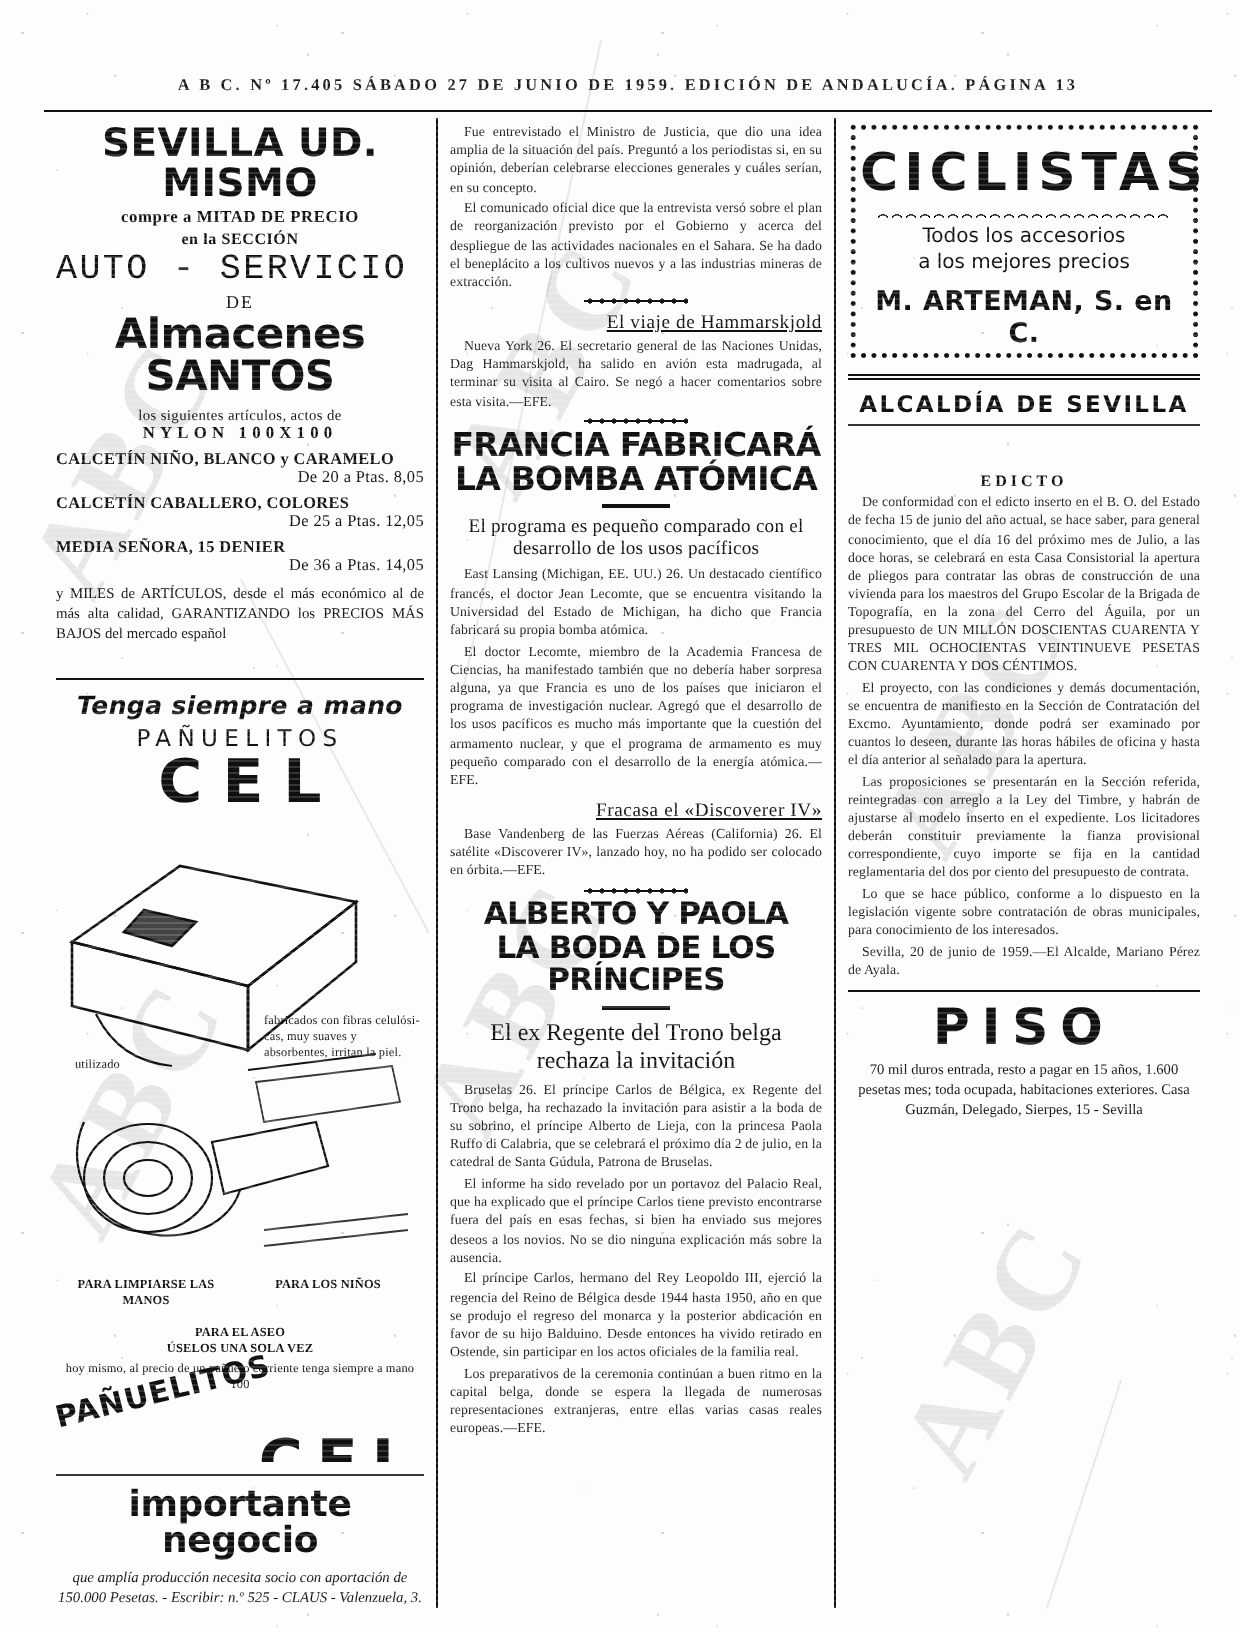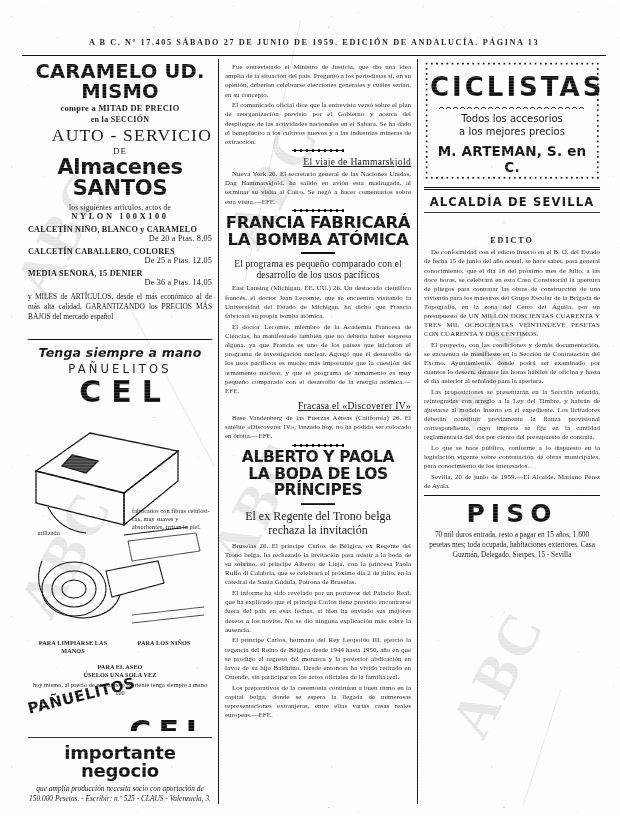--- a/index.html
+++ b/index.html
@@ -105,22 +105,22 @@
     letter-spacing: .2px;
     text-align: center;
     line-height: 1;
   }
   .santos-l2 {
     font-size: 8.4px; font-weight: 700; text-align: center;
     letter-spacing: .3px; margin-top: 3px; line-height: 1.25;
   }
   .santos-l3 { font-size: 8px; font-weight: 700; text-align: center; letter-spacing: .3px; }
   .santos-l4 {
-    font-size: 17.5px; text-align: right; letter-spacing: 1.2px;
-    line-height: 1.1; margin-top: 2px;
+    font-size: 17.5px; text-align: left; letter-spacing: 1.2px;
+    line-height: 1.1; margin-top: 2px; font-family: Liberation Mono, monospace;
   }
   .santos-l5 { font-size: 9px; text-align: center; letter-spacing: 1px; margin: 1px 0; }
   .santos-l6 {
     font-family: "DejaVu Sans", sans-serif;
     font-weight: 700; font-size: 21px; text-align: center;
     letter-spacing: -.3px; line-height: 1; margin-top: 1px;
   }
   .santos-sub { font-size: 7.4px; text-align: center; line-height: 1.3; margin-top: 4px; letter-spacing: .2px; }
   .santos-nylon { font-size: 8.4px; text-align: center; letter-spacing: 2.6px; font-weight: 700; }
   .item-line { font-size: 8.2px; font-weight: 700; letter-spacing: .2px; margin-top: 4px; }
@@ -284,21 +284,21 @@
 
   <div id="masthead">A B C. Nº 17.405  SÁBADO 27 DE JUNIO DE 1959.  EDICIÓN DE ANDALUCÍA.  PÁGINA 13</div>
   <div id="masthead-rule"></div>
 
   <div id="cols">
 
     <div class="col col-left">
       <div class="col-inner">
 
         <div id="ad-santos">
-          <div class="santos-l1">CARAMELO UD. MISMO</div>
+          <div class="santos-l1">SEVILLA UD. MISMO</div>
           <div class="santos-l2">compre a MITAD DE PRECIO</div>
           <div class="santos-l3">en la SECCIÓN</div>
           <div class="santos-l4">AUTO - SERVICIO</div>
           <div class="santos-l5">DE</div>
           <div class="santos-l6">Almacenes SANTOS</div>
           <div class="santos-sub">los siguientes artículos, actos de</div>
           <div class="santos-nylon">NYLON  100X100</div>
 
           <div>
             <div class="item-line">CALCETÍN NIÑO, BLANCO y CARAMELO</div>

